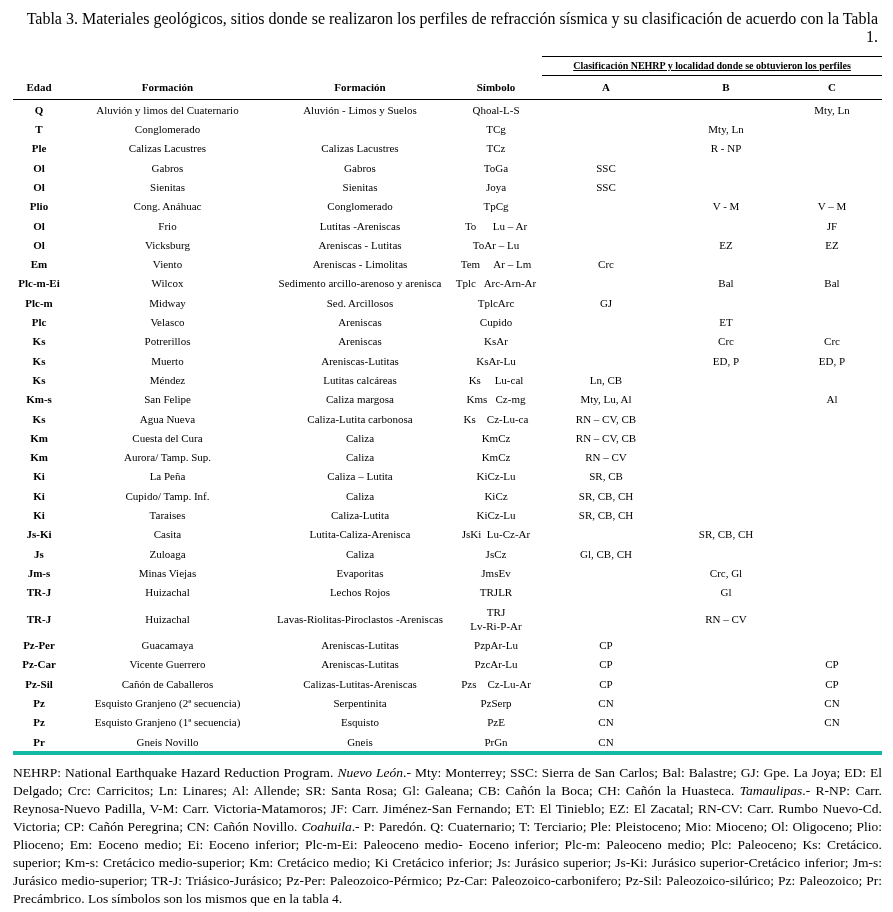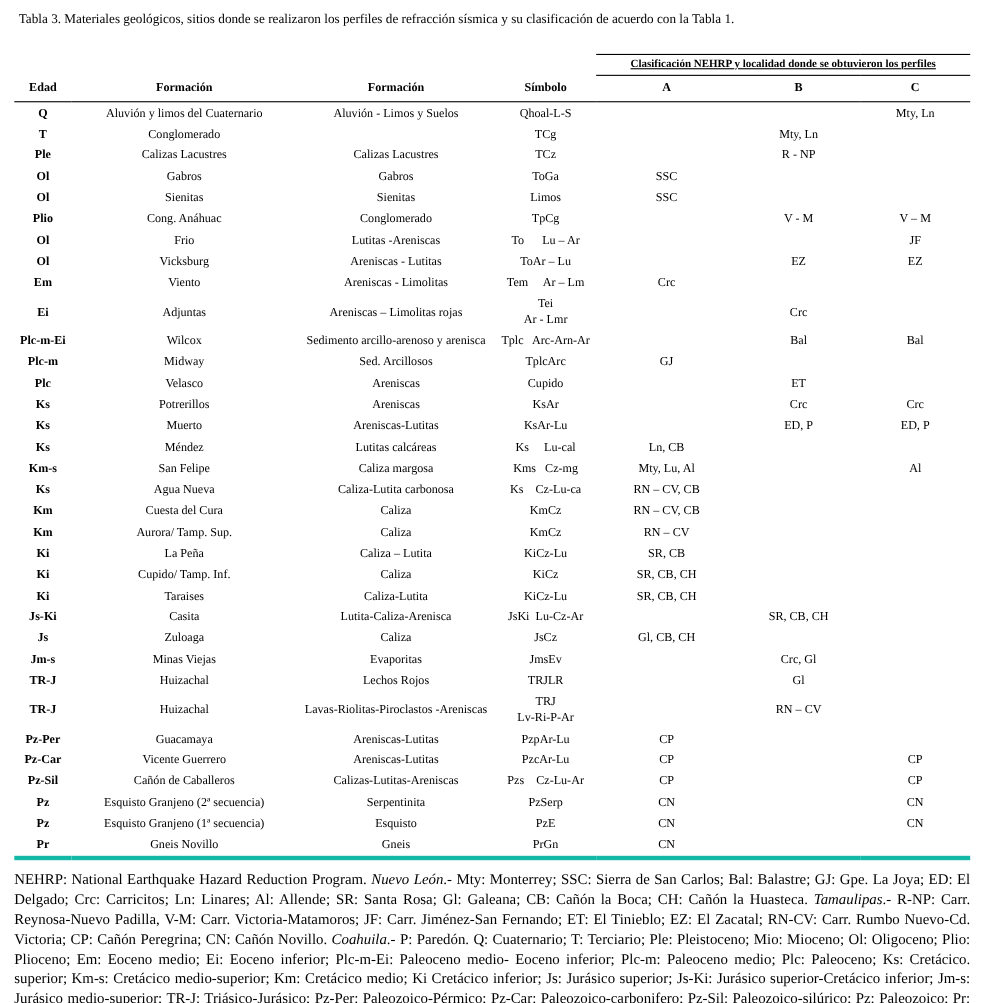--- a/index.html
+++ b/index.html
@@ -1,18 +1,18 @@
 <!DOCTYPE html>
 <html><head>
 <meta charset="utf-8">
 <style>
   html, body { margin: 0; padding: 0; background: #ffffff; }
   body { width: 893px; font-family: "Liberation Serif", serif; color: #000; }
   .page { width: 893px; min-height: 912px; padding: 8px 11px 4px 13px; box-sizing: border-box; }
-  .caption { text-align: left; font-size: 12px; margin: 2px 4px 24px 4px; }
+  .caption { text-align: right; font-size: 16px; margin: 2px 4px 10px 4px; }
   table.geo { width: 100%; border-collapse: collapse; table-layout: fixed; }
   th, td {
     font-size: 11px; font-weight: normal; padding: 2.5px 2px;
     text-align: center; vertical-align: middle;
     white-space: pre-wrap; line-height: 1.3; overflow: hidden;
   }
   th { font-weight: bold; }
   .spacer-cell { border: none; }
   th.nehrp { font-size: 10px; border-top: 1px solid #000; border-bottom: 1px solid #000; padding: 2px 0 3px 0; text-decoration: underline; }
   tr.colhead th { border-bottom: 1px solid #000; padding: 4px 2px 5px 2px; }
@@ -86,21 +86,21 @@
           <td class="col-litologia">Gabros</td>
           <td class="col-simbolo">ToGa</td>
           <td class="col-a">SSC</td>
           <td class="col-b"></td>
           <td class="col-c"></td>
         </tr>
         <tr>
           <td class="col-edad">Ol</td>
           <td class="col-formacion">Sienitas</td>
           <td class="col-litologia">Sienitas</td>
-          <td class="col-simbolo">Limos</td>
+          <td class="col-simbolo">Joya</td>
           <td class="col-a">SSC</td>
           <td class="col-b"></td>
           <td class="col-c"></td>
         </tr>
         <tr>
           <td class="col-edad">Plio</td>
           <td class="col-formacion">Cong. Anáhuac</td>
           <td class="col-litologia">Conglomerado</td>
           <td class="col-simbolo">TpCg</td>
           <td class="col-a"></td>
@@ -125,30 +125,20 @@
           <td class="col-b">EZ</td>
           <td class="col-c">EZ</td>
         </tr>
         <tr>
           <td class="col-edad">Em</td>
           <td class="col-formacion">Viento</td>
           <td class="col-litologia">Areniscas - Limolitas</td>
           <td class="col-simbolo">Tem     Ar – Lm</td>
           <td class="col-a">Crc</td>
           <td class="col-b"></td>
-          <td class="col-c"></td>
-        </tr>
-        <tr>
-          <td class="col-edad">Ei</td>
-          <td class="col-formacion">Adjuntas</td>
-          <td class="col-litologia">Areniscas – Limolitas rojas</td>
-          <td class="col-simbolo">Tei
-Ar - Lmr</td>
-          <td class="col-a"></td>
-          <td class="col-b">Crc</td>
           <td class="col-c"></td>
         </tr>
         <tr>
           <td class="col-edad">Plc-m-Ei</td>
           <td class="col-formacion">Wilcox</td>
           <td class="col-litologia">Sedimento arcillo-arenoso y arenisca</td>
           <td class="col-simbolo">Tplc   Arc-Arn-Ar</td>
           <td class="col-a"></td>
           <td class="col-b">Bal</td>
           <td class="col-c">Bal</td>

